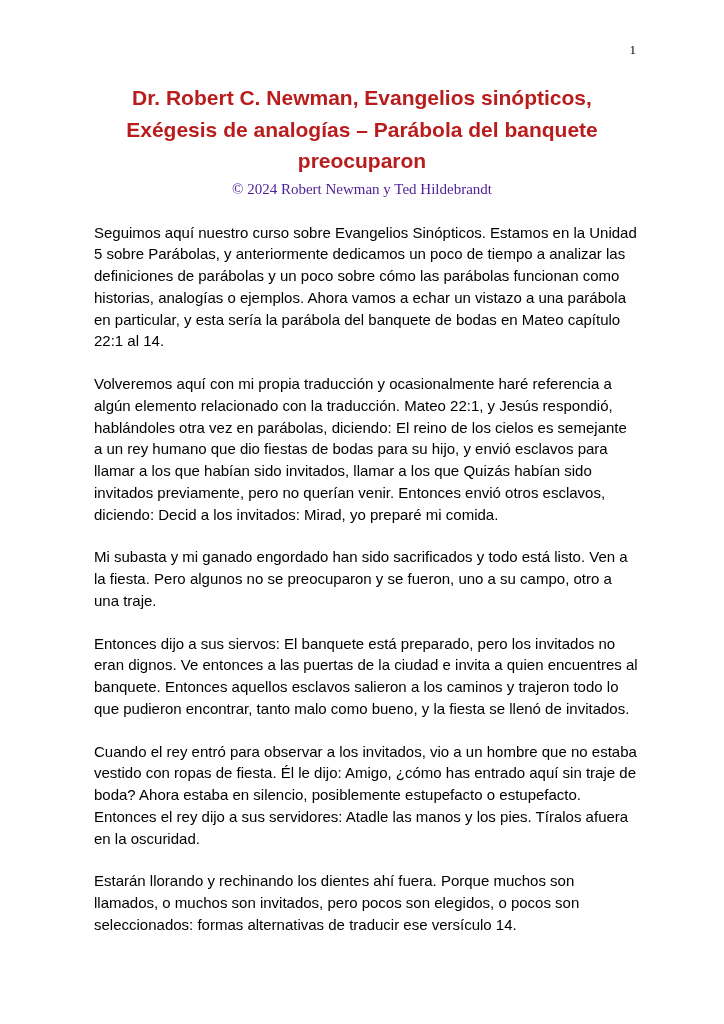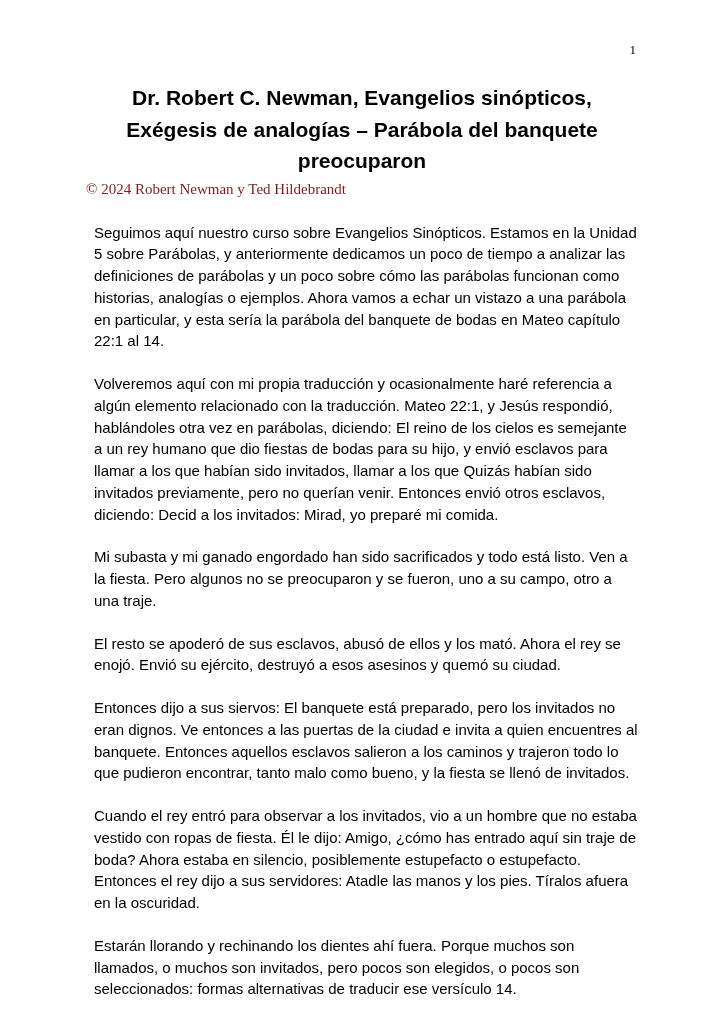--- a/index.html
+++ b/index.html
@@ -26,32 +26,32 @@
     font-family: "Liberation Serif", serif;
     font-size: 13px;
     color: #000000;
   }
   .doc-title {
     margin: 38px 0 0 0;
     text-align: center;
     font-size: 21px;
     font-weight: bold;
     line-height: 1.5;
-    color: #000000;
+    color: #b91c1c;
     font-family: "Liberation Sans", sans-serif;
   }
   .doc-title .title-line {
     display: block;
   }
   .copyright {
     margin: 4px 0 0 0;
-    text-align: left;
+    text-align: center;
     font-family: "Liberation Serif", serif;
     font-size: 15px;
-    color: #7f1d1d;
+    color: #4c1d95;
   }
   .body-text {
     margin-top: 24px;
     font-size: 15px;
     line-height: 1.45;
     text-align: left;
     color: #000000;
   }
   .body-text p {
     margin: 0 0 21px 8px;
@@ -72,19 +72,18 @@
     <span class="title-line">Exégesis de analogías – Parábola del banquete</span>
     <span class="title-line">preocuparon</span>
   </h1>
 
   <div class="copyright">© 2024 Robert Newman y Ted Hildebrandt</div>
 
   <div class="body-text">
     <p>Seguimos aquí nuestro curso sobre Evangelios Sinópticos. Estamos en la Unidad 5 sobre Parábolas, y anteriormente dedicamos un poco de tiempo a analizar las definiciones de parábolas y un poco sobre cómo las parábolas funcionan como historias, analogías o ejemplos. Ahora vamos a echar un vistazo a una parábola en particular, y esta sería la parábola del banquete de bodas en Mateo capítulo 22:1 al 14.</p>
     <p>Volveremos aquí con mi propia traducción y ocasionalmente haré referencia a algún elemento relacionado con la traducción. Mateo 22:1, y Jesús respondió, hablándoles otra vez en parábolas, diciendo: El reino de los cielos es semejante a un rey humano que dio fiestas de bodas para su hijo, y envió esclavos para llamar a los que habían sido invitados, llamar a los que Quizás habían sido invitados previamente, pero no querían venir. Entonces envió otros esclavos, diciendo: Decid a los invitados: Mirad, yo preparé mi comida.</p>
     <p>Mi subasta y mi ganado engordado han sido sacrificados y todo está listo. Ven a la fiesta. Pero algunos no se preocuparon y se fueron, uno a su campo, otro a una traje.</p>
-    <p>El resto se apoderó de sus esclavos, abusó de ellos y los mató. Ahora el rey se enojó. Envió su ejército, destruyó a esos asesinos y quemó su ciudad.</p>
     <p>Entonces dijo a sus siervos: El banquete está preparado, pero los invitados no eran dignos. Ve entonces a las puertas de la ciudad e invita a quien encuentres al banquete. Entonces aquellos esclavos salieron a los caminos y trajeron todo lo que pudieron encontrar, tanto malo como bueno, y la fiesta se llenó de invitados.</p>
     <p>Cuando el rey entró para observar a los invitados, vio a un hombre que no estaba vestido con ropas de fiesta. Él le dijo: Amigo, ¿cómo has entrado aquí sin traje de boda? Ahora estaba en silencio, posiblemente estupefacto o estupefacto. Entonces el rey dijo a sus servidores: Atadle las manos y los pies. Tíralos afuera en la oscuridad.</p>
     <p>Estarán llorando y rechinando los dientes ahí fuera. Porque muchos son llamados, o muchos son invitados, pero pocos son elegidos, o pocos son seleccionados: formas alternativas de traducir ese versículo 14.</p>
   </div>
 
 </div>
 
 </body></html>

